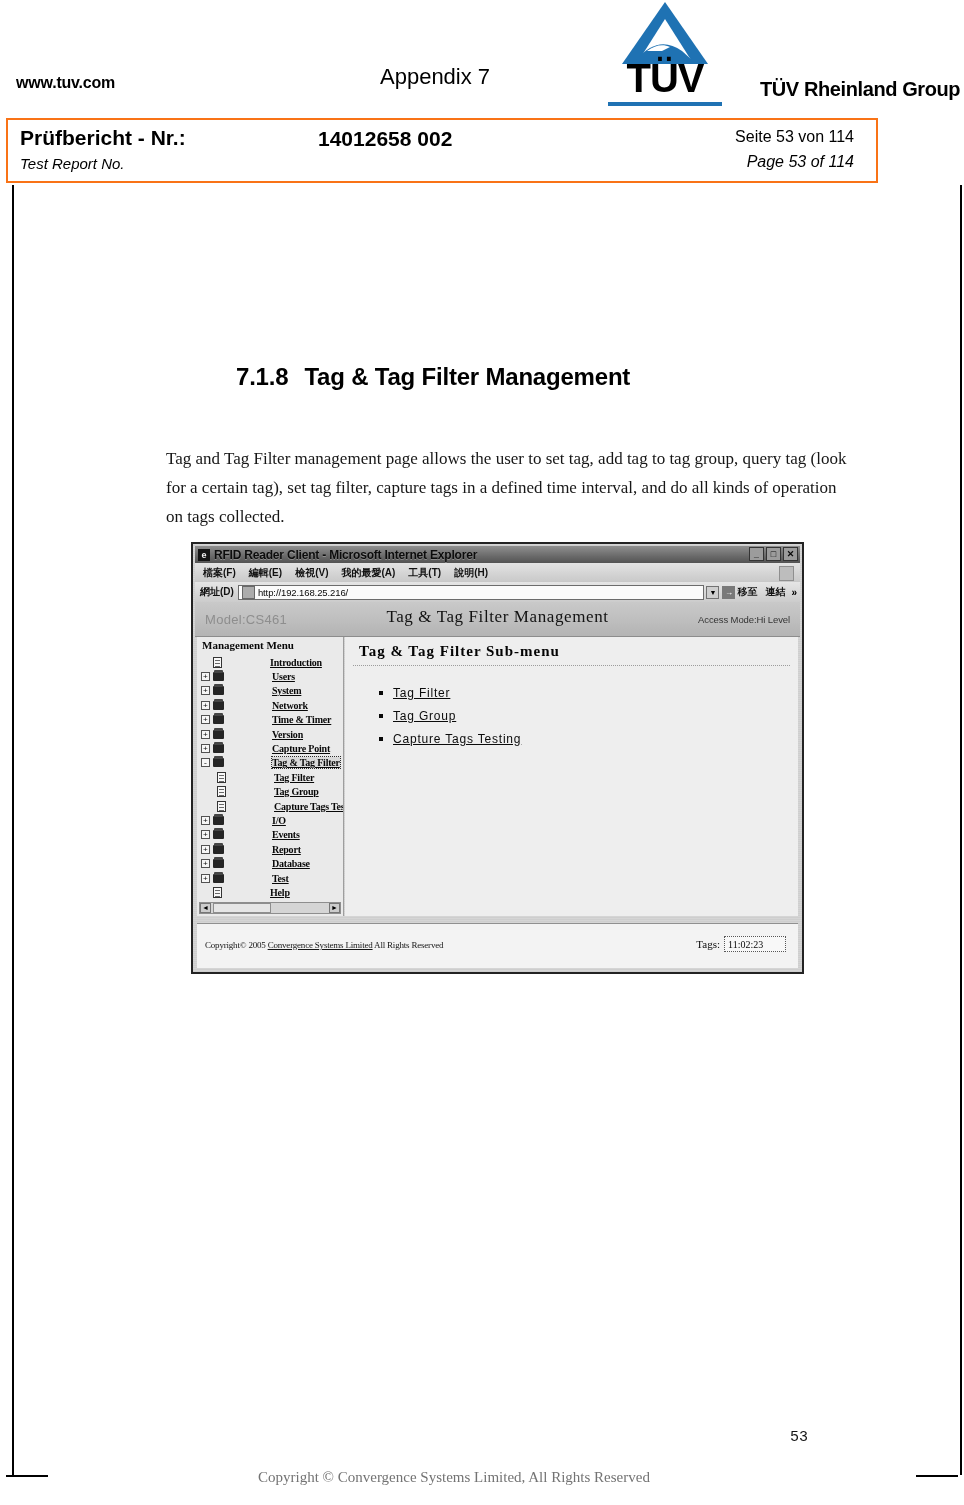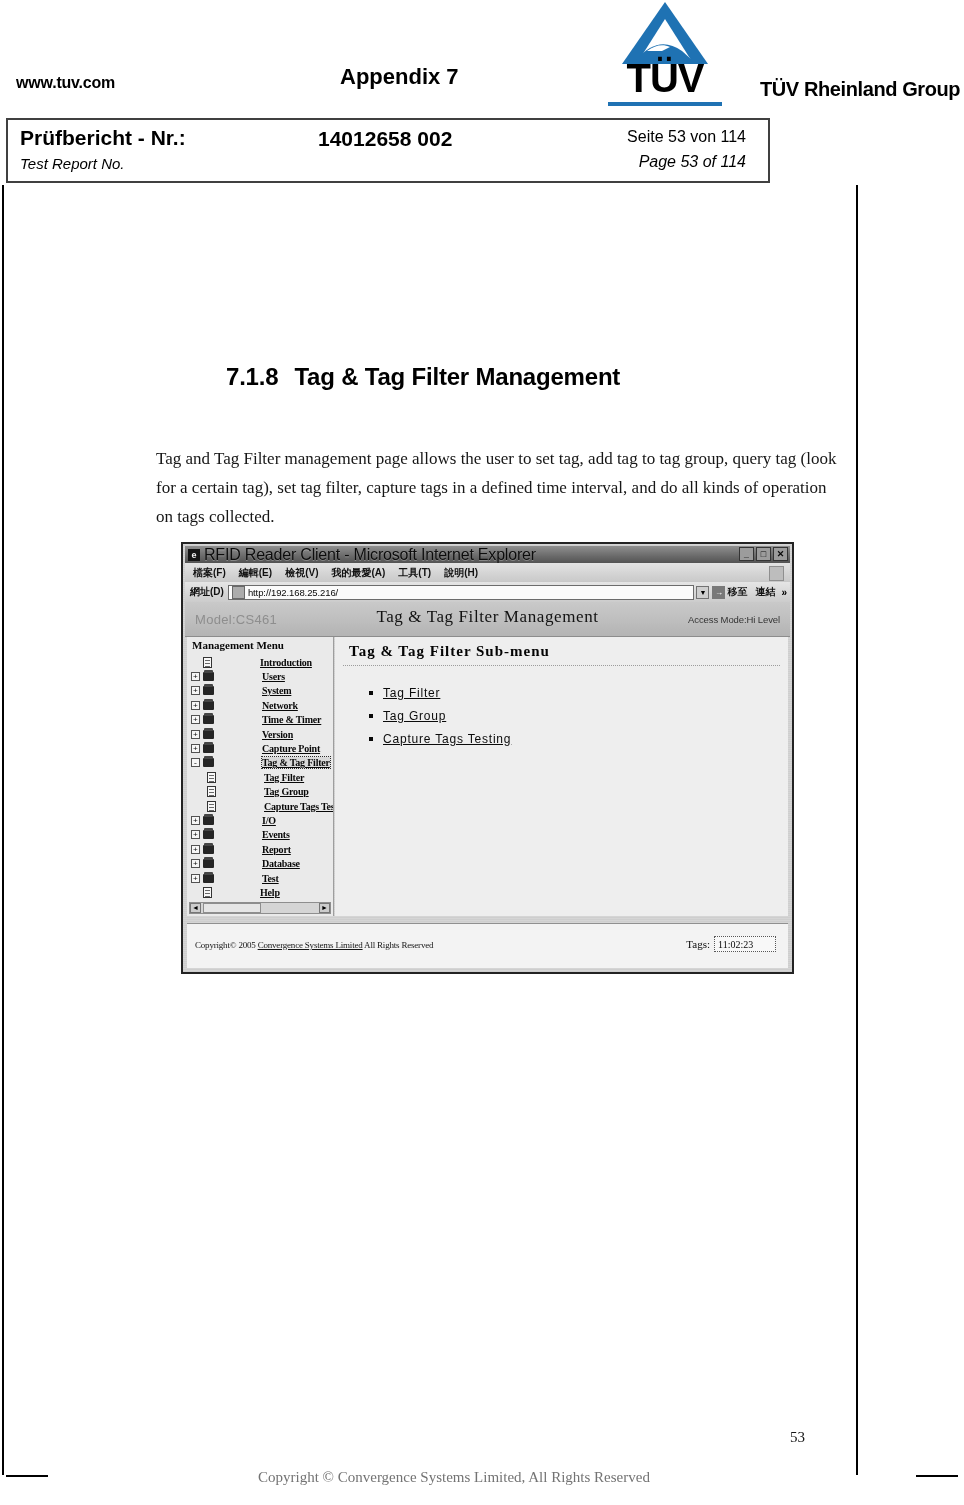--- a/index.html
+++ b/index.html
@@ -25,24 +25,24 @@
   .tuv-url {
     position: absolute;
     left: 16px;
     top: 74px;
     font-size: 16px;
     font-weight: bold;
     letter-spacing: -0.2px;
   }
   .appendix-title {
     position: absolute;
-    left: 340px;
+    left: 380px;
     top: 64px;
     font-size: 22px;
-    font-weight: bold;
+    font-weight: normal;
   }
   .tuv-logo {
     position: absolute;
     left: 600px;
     top: 2px;
     width: 130px;
     height: 104px;
   }
   .tuv-tri {
     position: absolute;
@@ -78,23 +78,23 @@
     font-size: 20px;
     font-weight: bold;
     letter-spacing: -0.4px;
   }
 
   
   .report-box {
     position: absolute;
     left: 6px;
     top: 118px;
-    width: 764px;
+    width: 872px;
     height: 65px;
-    border: 2px solid #404040;
+    border: 2px solid #f97316;
     box-sizing: border-box;
   }
   .rb-de {
     position: absolute;
     left: 12px;
     top: 6px;
     font-size: 21px;
     font-weight: bold;
   }
   .rb-en {
@@ -123,23 +123,23 @@
     right: 22px;
     top: 33px;
     font-size: 16px;
     font-style: italic;
     text-align: right;
   }
 
   
   .content-frame {
     position: absolute;
-    left: 2px;
+    left: 12px;
     top: 185px;
-    width: 856px;
+    width: 950px;
     height: 1290px;
     border-left: 2px solid #000;
     border-right: 2px solid #000;
     box-sizing: border-box;
     padding-left: 24px;
   }
 
   .section-heading {
     position: absolute;
     left: 222px;
@@ -195,22 +195,22 @@
     width: 12px; height: 12px;
     margin: 0 4px 0 3px;
     background: #1c1c1c;
     color: #e8e8e8;
     font-size: 9px;
     line-height: 12px;
     text-align: center;
     font-weight: bold;
   }
   .ie-title-text {
-    font-size: 16px;
-    font-weight: normal;
+    font-size: 12px;
+    font-weight: bold;
     color: #151515;
     letter-spacing: -0.2px;
     white-space: nowrap;
     text-shadow: 0 1px 0 rgba(255,255,255,0.25);
   }
   .ie-winbtns {
     position: absolute;
     right: 2px; top: 1px;
     display: flex;
     gap: 2px;
@@ -578,21 +578,21 @@
     font-size: 15px;
     font-family: "Liberation Serif", serif;
     color: #737373;
     margin-top: 40px;
   }
   .page-footer-num {
     position: absolute;
     left: 790px;
     top: 1429px;
     font-size: 15px;
-    font-family: Liberation Serif, serif;
+    font-family: Liberation Mono, monospace;
     color: #141414;
   }
   .bottom-rule-left {
     position: absolute;
     left: 6px; top: 1475px;
     width: 42px; height: 2px;
     background: #000;
   }
   .bottom-rule-right {
     position: absolute;

